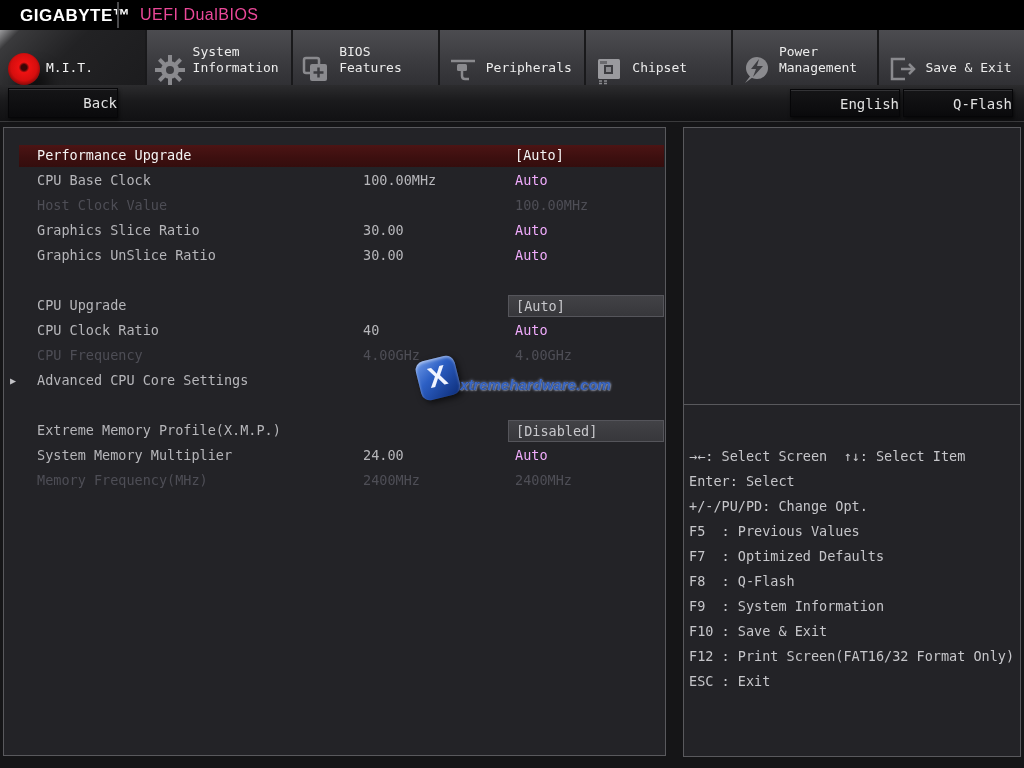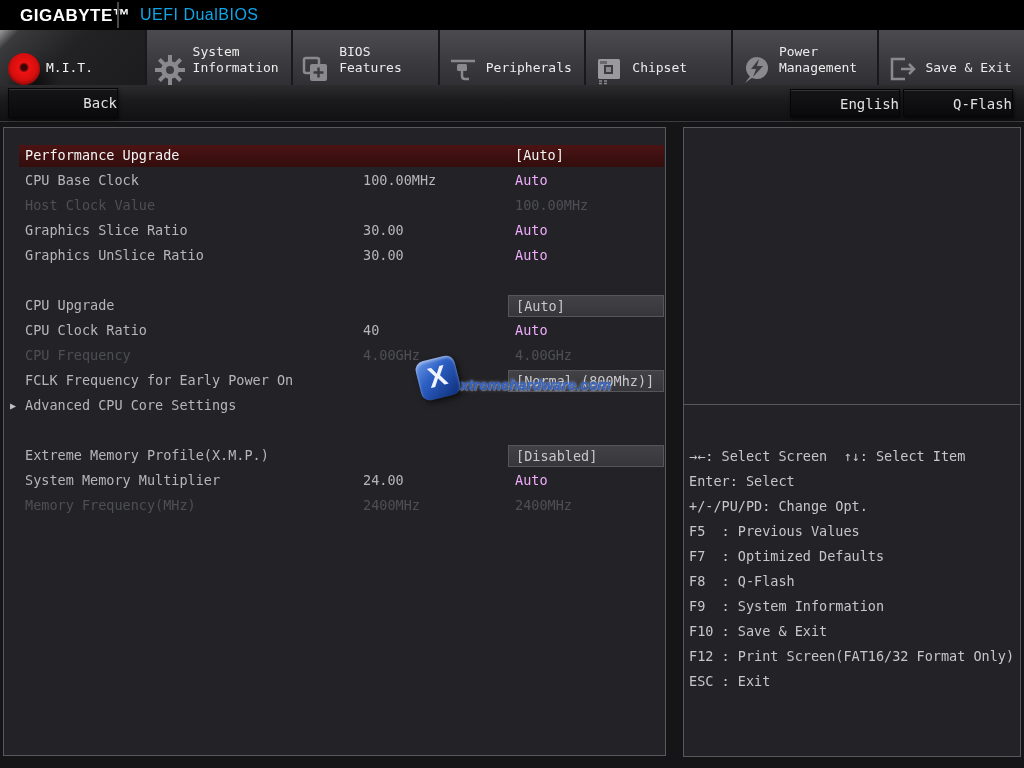--- a/index.html
+++ b/index.html
@@ -5,21 +5,21 @@
   * { margin:0; padding:0; box-sizing:border-box; }
   html,body { width:1024px; height:768px; overflow:hidden; }
   body { background:#151517; font-family:"DejaVu Sans Mono","Liberation Mono",monospace; position:relative; }
 
   
   .topbar { position:absolute; left:0; top:0; width:1024px; height:30px; background:#000; }
   .brand { position:absolute; left:20px; top:6px; font-family:"Liberation Sans",sans-serif;
            font-weight:bold; font-size:17px; color:#fff; letter-spacing:.5px; }
   .topbar-divider { position:absolute; left:117px; top:2px; width:2px; height:26px; background:#4a4a4c; }
   .subtitle { position:absolute; left:140px; top:6px; font-family:"Liberation Sans",sans-serif;
-              font-size:16px; color:#0ea5e9; letter-spacing:.5px; }
+              font-size:16px; color:#ec4899; letter-spacing:.5px; }
 
   
   .tabbar { position:absolute; left:0; top:30px; width:1024px; height:55px; display:flex;
             background:#19191b; }
   .tab { flex:1 1 0; display:flex; align-items:flex-end; height:55px;
          background:linear-gradient(180deg,#4c4c50 0%,#3c3c40 55%,#303034 100%);
          border-right:2px solid #19191b; cursor:pointer; position:relative; }
   .tab:last-child { border-right:none; }
   .tab.active { background:linear-gradient(135deg,#9a9a9c 0%,#3a3a3c 10%,#222224 45%,#1c1c1e 100%); }
   .tab-icon-wrap { width:46px; display:flex; justify-content:center; align-items:center; flex:0 0 46px; }
@@ -49,21 +49,21 @@
                      background:#232327; border:1px solid #59595d; }
   .help-panel { position:absolute; left:683px; top:404px; width:338px; height:353px;
                 background:#232327; border:1px solid #59595d; padding:39px 0 8px 5px; }
   .help-line { height:25px; line-height:25px; white-space:pre; color:#c6c6ca; font-size:13.5px; }
 
   
   .rows { position:absolute; left:0px; top:16px; width:661px; }
   .row { position:relative; height:25px; width:661px; cursor:pointer; }
   .row-gap { height:25px; }
   .lblcell { position:absolute; left:15px; top:1px; width:492px; height:22px; line-height:21px;
-             padding-left:6px; font-size:13.5px; color:#b6b6ba; white-space:pre; }
+             padding-left:18px; font-size:13.5px; color:#b6b6ba; white-space:pre; }
   .arrow { position:absolute; left:6px; top:1px; height:22px; line-height:21px; font-size:10px; color:#c2c2c6; }
   .mid { position:absolute; left:359px; top:1px; height:22px; line-height:21px; font-size:13.5px; color:#b6b6ba; }
   .valcell { position:absolute; left:504px; top:1px; width:156px; height:22px; line-height:20px;
              padding-left:7px; font-size:13.5px; color:#f0abfc; }
   .row.disabled .lblcell, .row.disabled .mid, .row.disabled .valcell { color:#4e4e56; }
   .row.selected .lblcell, .row.selected .valcell {
       background:linear-gradient(180deg,#4c1414 0%,#3c0f0f 60%,#340d0d 100%); color:#f4f4f4; }
   .valcell.boxed { background:linear-gradient(180deg,#424246,#37373b); border:1px solid #55555b; color:#c8c8cc; }
   .row.selected .valcell.boxed { background:linear-gradient(180deg,#4c1414 0%,#3c0f0f 60%,#340d0d 100%);
       border:none; color:#f4f4f4; }
@@ -224,26 +224,20 @@
     <span class="mid">40</span>
     <span class="valcell">Auto</span>
   </div>
       <div class="row disabled">
     <span class="arrow"></span>
     <span class="lblcell">CPU Frequency</span>
     <span class="mid">4.00GHz</span>
     <span class="valcell">4.00GHz</span>
   </div>
       <div class="row">
-    <span class="arrow"></span>
-    <span class="lblcell">FCLK Frequency for Early Power On</span>
-    <span class="mid"></span>
-    <span class="valcell boxed">[Normal (800Mhz)]</span>
-  </div>
-      <div class="row">
     <span class="arrow">▶</span>
     <span class="lblcell">Advanced CPU Core Settings</span>
     <span class="mid"></span>
     <span class="valcell"></span>
   </div>
       <div class="row-gap"></div>
       <div class="row">
     <span class="arrow"></span>
     <span class="lblcell">Extreme Memory Profile(X.M.P.)</span>
     <span class="mid"></span>

